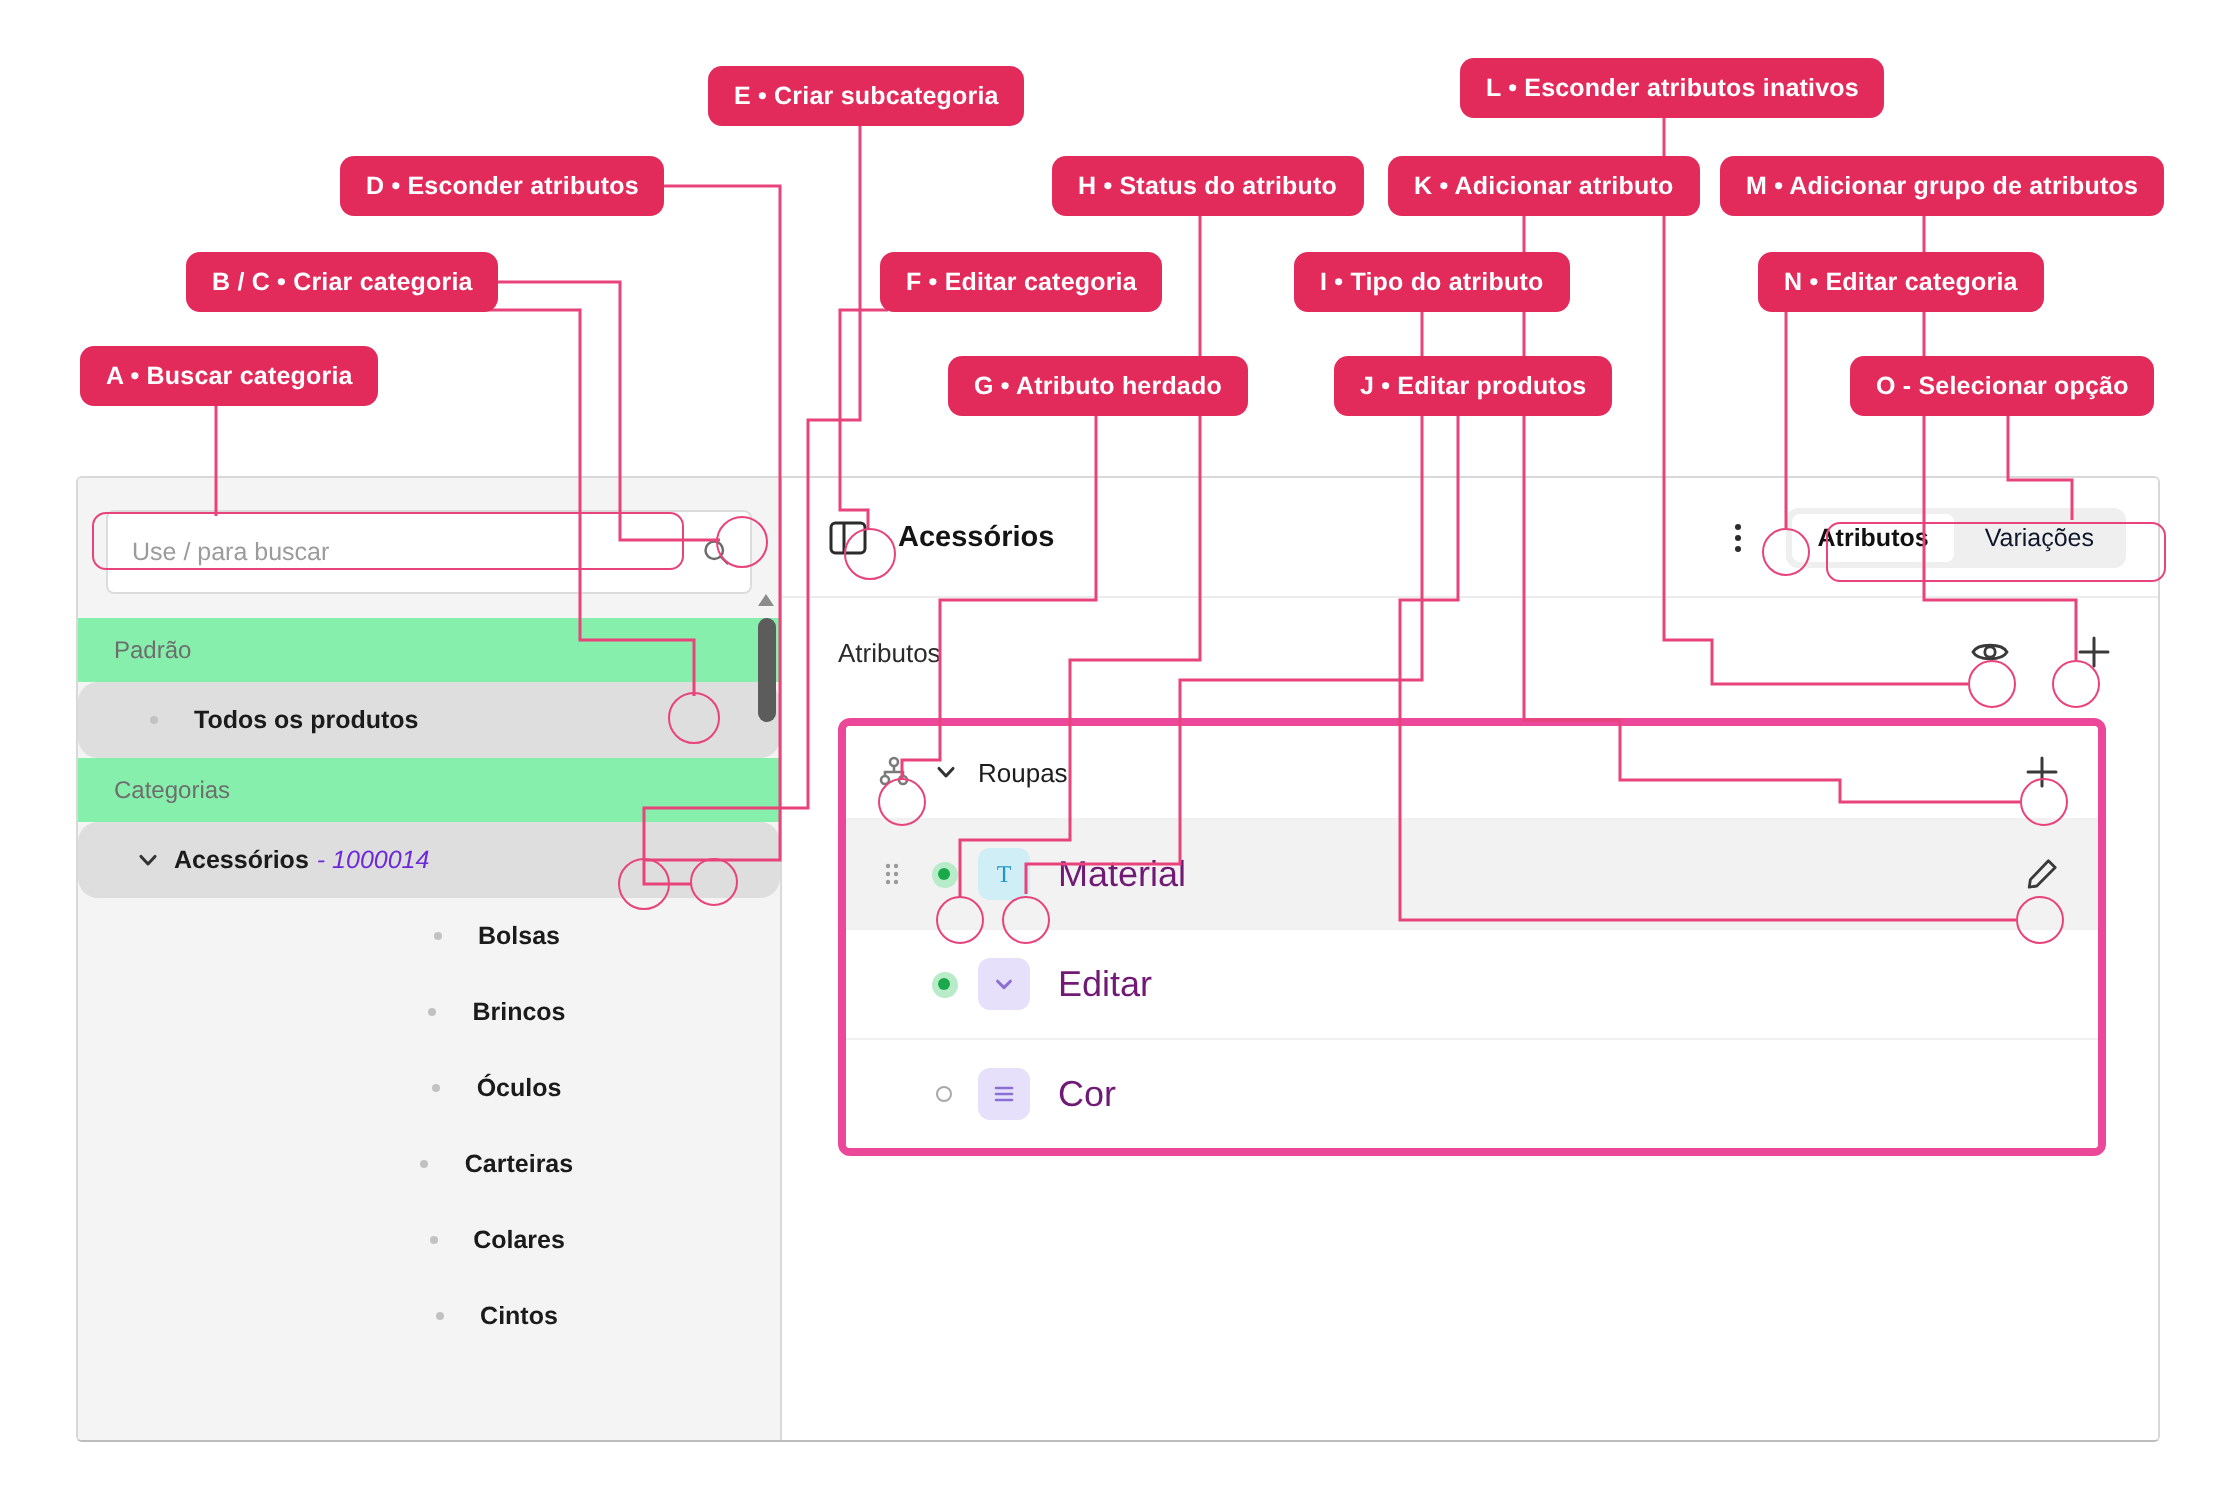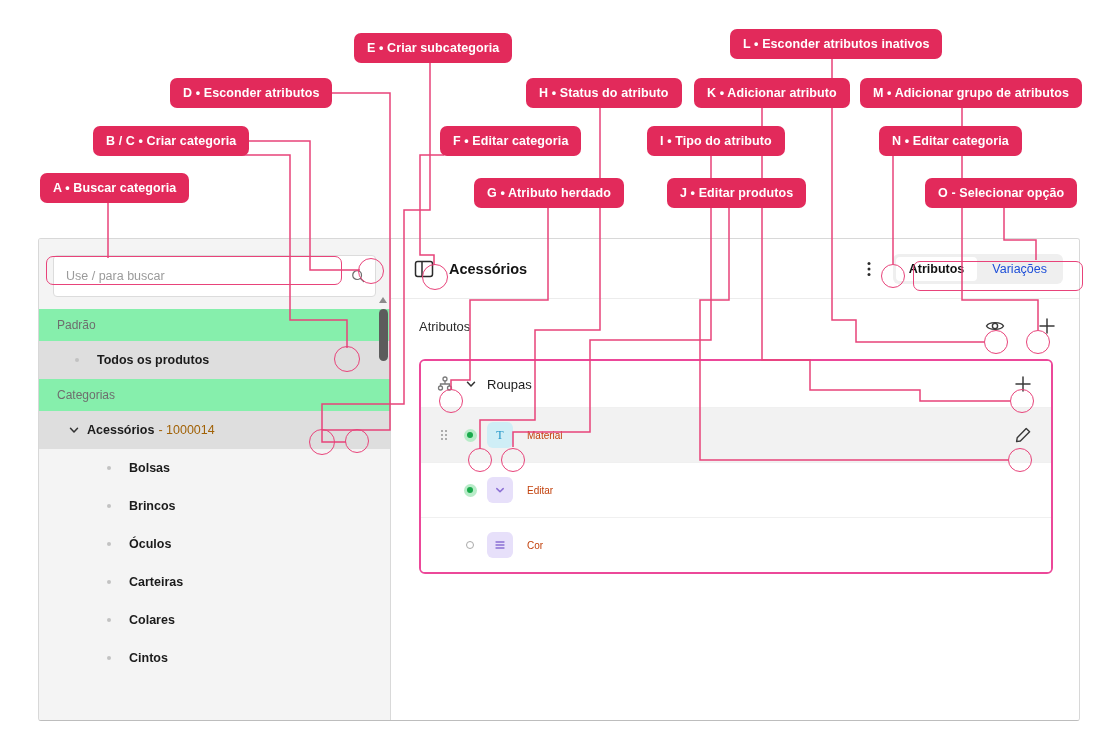--- a/index.html
+++ b/index.html
@@ -64,35 +64,35 @@
     background:transparent; font-family:"Liberation Sans", sans-serif;
   }
   .search-box input::placeholder { color:#9b9b9b; }
 
   .sec-label {
     font-size:12px; color:#6e6e6e; padding:9px 0 9px 18px;
     background:#86efac;
   }
   .cat-row {
     height:38px; display:flex; align-items:center;
-    font-size:12.5px; color:#1b1b1b; position:relative;
+    font-size:12.5px; color:#1b1b1b; position:relative;border-radius:10px;
   }
   .cat-row.shaded { background:#DEDEDE; }
-  .cat-row.sub { background:#F4F4F4; }
+  .cat-row.sub { background:#F4F4F4;justify-content:center; }
   .bullet {
     width:4px; height:4px; border-radius:50%; background:#c2c2c2;
     margin-left:68px; margin-right:18px; flex:none;
   }
   .bullet.top { margin-left:36px; }
   .chev {
     width:26px; margin-left:22px; display:flex; align-items:center; justify-content:center;
     flex:none;
   }
   .cat-name { font-weight:bold; }
-  .cat-id { color:#a16207; font-weight:normal; }
+  .cat-id { color:#6d28d9; font-weight:normal;font-style:italic; }
 
   
   #sb-scroll { position:absolute; right:0px; top:56px; width:14px; height:427px; z-index:3; }
   #sb-arrow { position:absolute; left:2px; top:0; width:10px; height:10px; }
   #sb-thumb {
     position:absolute; left:2.5px; top:14px; width:9px; height:52px;
     background:#5c5c5c; border-radius:5px;
   }
 
   
@@ -102,32 +102,32 @@
     display:flex; align-items:center; padding:0 16px 0 22px; gap:14px;
   }
   #panel-toggle { width:22px; height:22px; flex:none; }
   #main-title { font-size:14.5px; font-weight:bold; color:#141414; }
   .spacer { flex:1; }
   #kebab-top { width:20px; height:20px; flex:none; }
   .tabs {
     display:flex; background:#EFEFEF; border-radius:6px; padding:3px; gap:2px;
   }
   .tab {
-    font-size:12.5px; padding:5px 13px; border-radius:4px; color:#1d4ed8;
+    font-size:12.5px; padding:5px 13px; border-radius:4px; color:#0f172a;
   }
   .tab.active { background:#fff; color:#111; font-weight:bold; }
 
   #attr-head {
     height:54px; display:flex; align-items:center; padding:0 22px 0 28px; gap:10px;
   }
   #attr-head .lbl { font-size:13px; color:#2b2b2b; }
 
   #attr-card {
     margin:6px 26px 0 28px;
-    border:2px solid #ec4899; border-radius:6px;
+    border:4px solid #ec4899; border-radius:6px;
     overflow:hidden; background:#fff;
   }
   .grp-row {
     height:46px; display:flex; align-items:center; padding:0 18px 0 14px; gap:10px;
     background:#fff;
   }
   .grp-name { font-size:13px; color:#1c1c1c; }
   .attr-row {
     height:55px; display:flex; align-items:center; padding:0 18px 0 14px; gap:0;
     border-top:1px solid #f0f0f0; background:#fff;
@@ -142,21 +142,21 @@
   .dot-on i { width:6px; height:6px; border-radius:50%; background:#19A94B; display:block; }
   .dot-off {
     width:8px; height:8px; border-radius:50%; border:1.3px solid #a9a9a9; background:transparent;
   }
   .type-ico {
     width:26px; height:26px; border-radius:6px; flex:none;
     display:flex; align-items:center; justify-content:center; margin-right:14px;
   }
   .ti-text { background:#CFEEF6; }
   .ti-purple { background:#E7E0FA; }
-  .attr-name { font-size:10px; color:#c2410c; }
+  .attr-name { font-size:18px; color:#701a75; }
 </style>
 </head>
 <body>
 
 <svg id="connectors" viewBox="0 0 1113 756" xmlns="http://www.w3.org/2000/svg">
   <g fill="none" stroke="#E8437A" stroke-width="1.5">
 
     <path d="M108 203 L108 258"></path>
 
     <path d="M240 155 L290 155 L290 320 L347 320 L347 348"></path>

